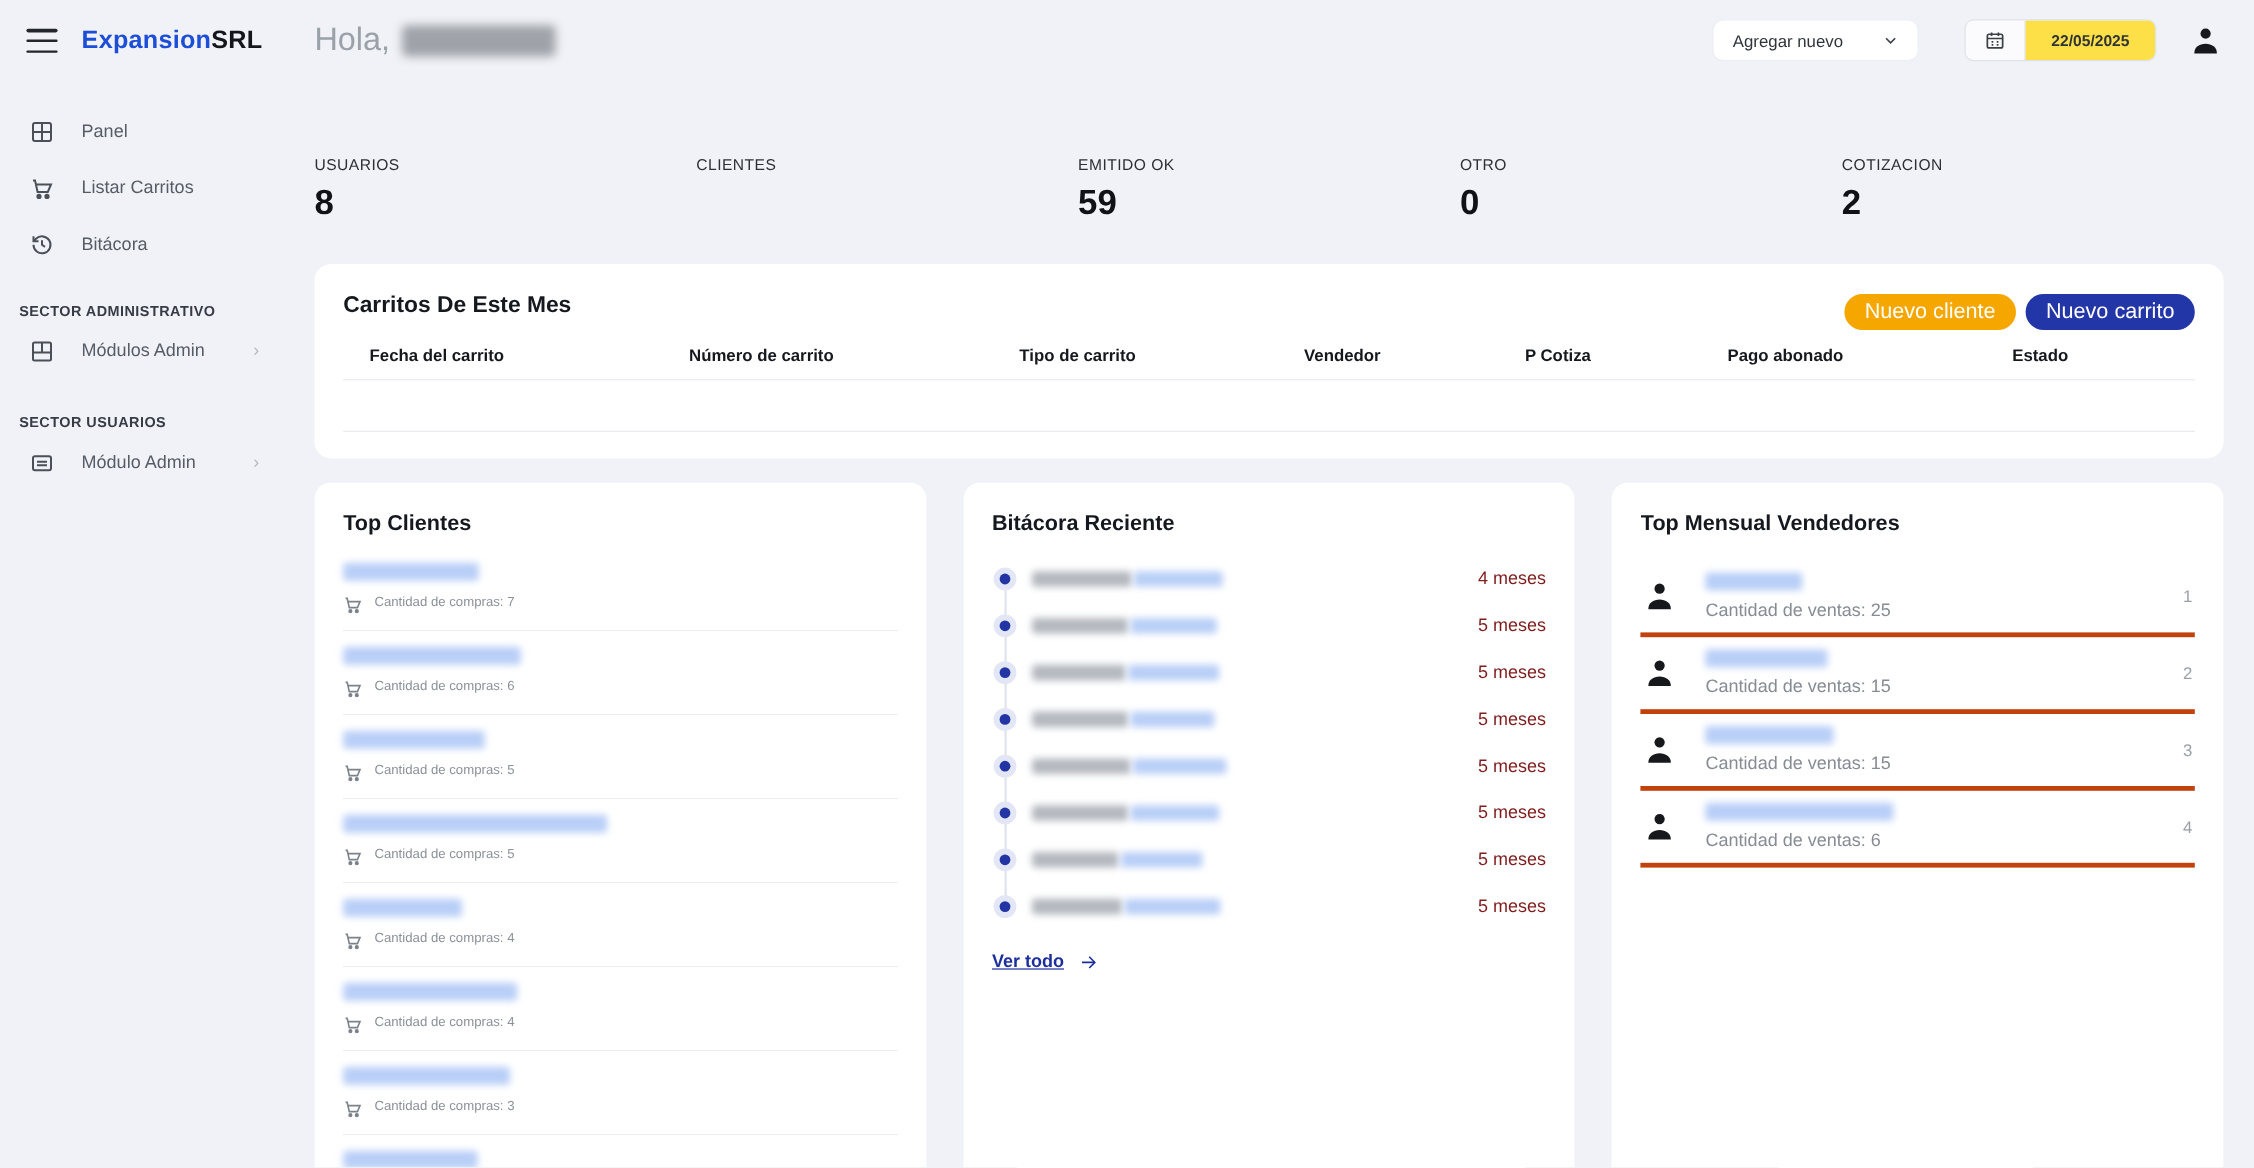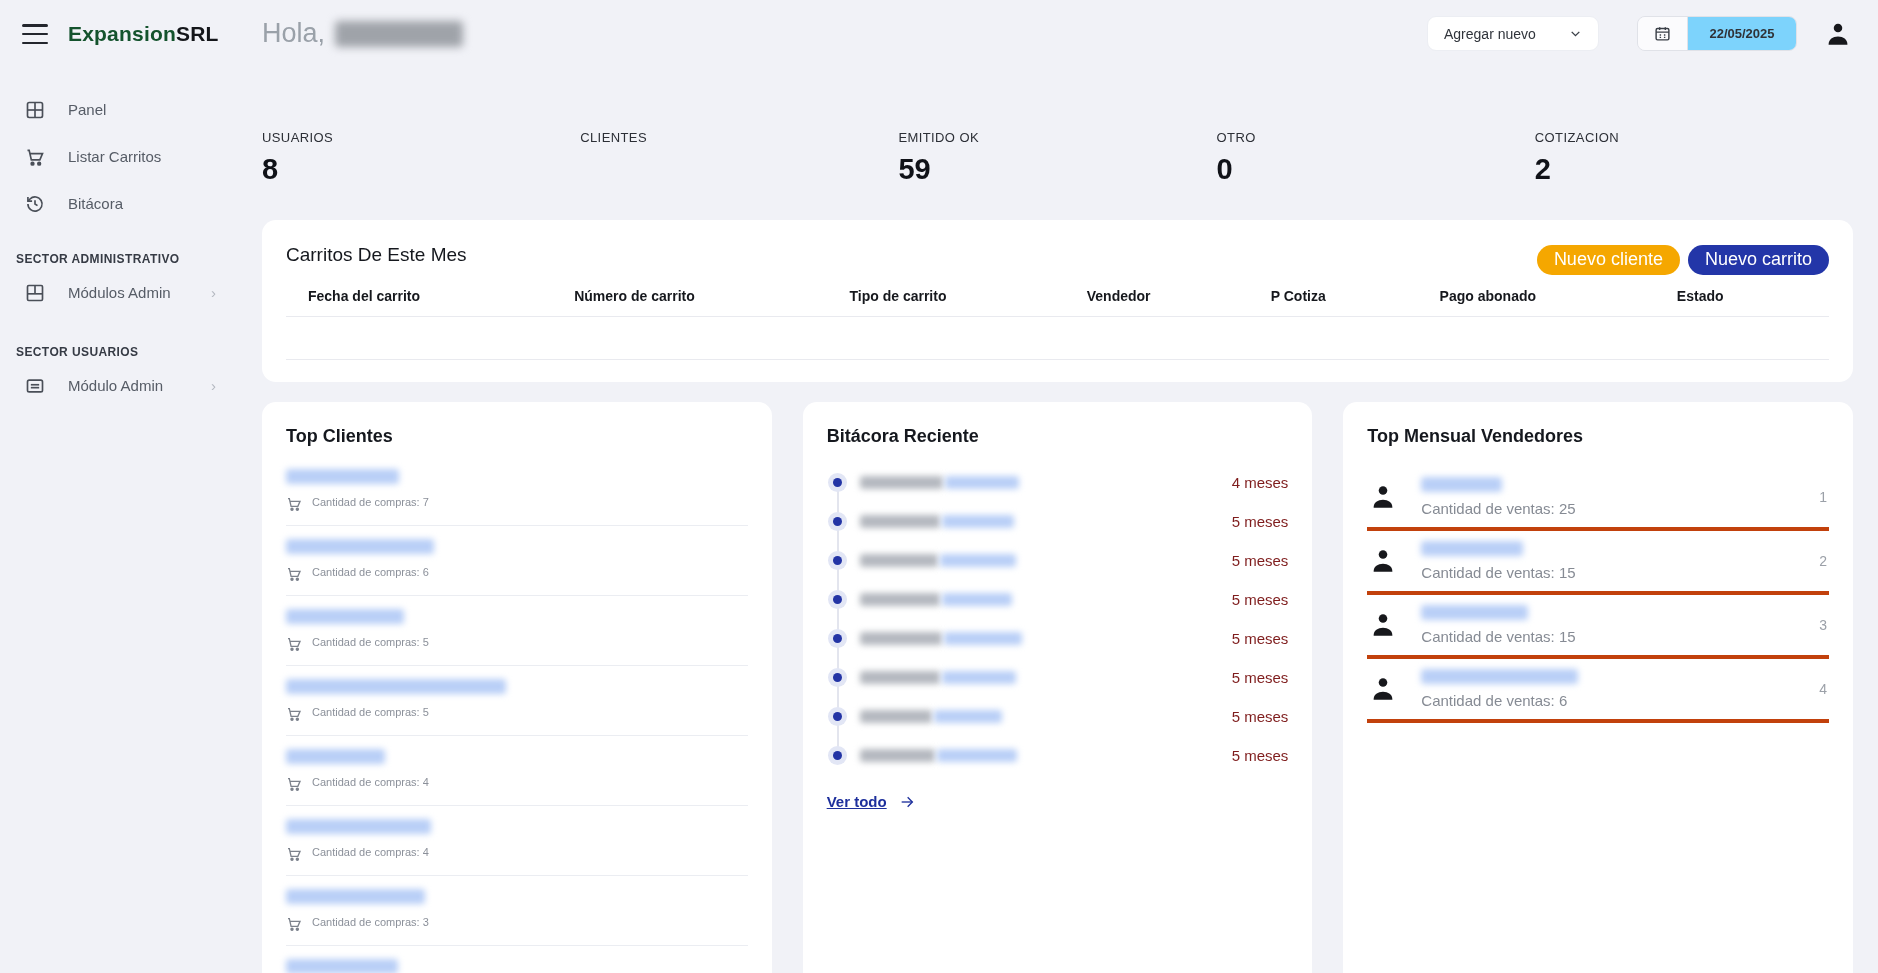--- a/index.html
+++ b/index.html
@@ -9,21 +9,21 @@
     background:#f1f2f7;
     color:#1b1e24;
     display:flex;
   }
   
   .sidebar { width:240px; flex:0 0 240px; padding:0 10px; }
   .brand-row { height:68px; display:flex; align-items:center; gap:20px; padding-left:12px; }
   .hamburger { width:26px; height:20px; display:flex; flex-direction:column; justify-content:space-between; cursor:pointer; }
   .hamburger span { display:block; height:2.5px; background:#23262d; border-radius:2px; }
   .logo { font-size:21px; font-weight:bold; letter-spacing:.2px; }
-  .logo .l1 { color:#14532d; }
+  .logo .l1 { color:#1d4ed8; }
   .logo .l2 { color:#14161a; }
   .nav { padding-top:18px; }
   .nav-item { height:47px; display:flex; align-items:center; gap:22px; padding:0 14px; color:#565c66; font-size:15px; cursor:pointer; border-radius:8px; }
   .nav-item .ic { width:22px; height:22px; color:#4a4f58; display:flex; align-items:center; justify-content:center; }
   .nav-item .chev { margin-left:auto; color:#b4b8c0; font-size:15px; }
   .nav-section { margin-top:22px; padding:0 6px; height:20px; display:flex; align-items:center; font-size:12px; font-weight:bold; letter-spacing:.4px; color:#363b45; }
   .nav-section.second { margin-top:26px; }
   
   .main { flex:1; padding:0 25px 0 22px; display:flex; flex-direction:column; }
   .topbar { height:68px; display:flex; align-items:center; }
@@ -32,31 +32,31 @@
   .greet-redact { width:128px; height:26px; background:#9fa3a9; }
   .topbar-right { margin-left:auto; display:flex; align-items:center; }
   .addnew {
     width:172px; height:35px; background:#fff; border:1px solid #eceef3; border-radius:9px;
     display:flex; align-items:center; justify-content:space-between; padding:0 16px;
     font-size:14px; color:#30343b; cursor:pointer;
   }
   .addnew .chev-down { color:#3a3f47; }
   .dategroup { display:flex; margin-left:38px; height:35px; border-radius:8px; overflow:hidden; border:1px solid #e0e2e8; }
   .date-icon-btn { width:50px; background:#fbfbfd; display:flex; align-items:center; justify-content:center; color:#3a3f47; cursor:pointer; border-right:1px solid #e0e2e8; }
-  .date-value { width:108px; background:#7dd3fc; display:flex; align-items:center; justify-content:center; font-size:13px; font-weight:bold; color:#2f3237; cursor:pointer; }
+  .date-value { width:108px; background:#fde047; display:flex; align-items:center; justify-content:center; font-size:13px; font-weight:bold; color:#2f3237; cursor:pointer; }
   .topbar-avatar { margin-left:26px; cursor:pointer; color:#17181c; display:flex; }
   
   .stats { display:flex; margin-top:62px; }
   .stat { flex:1; }
   .stat .lbl { font-size:13px; letter-spacing:.4px; color:#2c2f36; }
   .stat .val { margin-top:8px; font-size:29px; font-weight:bold; color:#101218; }
   
   .card { background:#fff; border-radius:14px; }
   .carritos-card { margin-top:34px; height:163px; padding:24px 24px 0 24px; position:relative; }
-  .carritos-title { font-size:19px; font-weight:normal; color:#15181e; }
+  .carritos-title { font-size:19px; font-weight:bold; color:#15181e; }
   .carritos-actions { position:absolute; top:25px; right:24px; display:flex; gap:8px; }
   .pill-btn { height:30px; border:none; border-radius:15px; padding:0 17px; font-size:18px; color:#fff; font-family:inherit; cursor:pointer; }
   .btn-yellow { background:#f5a700; }
   .btn-blue { background:#2336a8; }
   .table-head { margin-top:22px; display:grid; grid-template-columns:17.5% 18.1% 15.6% 12.1% 11.1% 15.6% auto; padding:0 0 12px 22px; border-bottom:1px solid #e9eaef; }
   .table-head .th { font-size:14px; font-weight:bold; color:#16181d; }
   .table-empty-row { height:43px; border-bottom:1px solid #e9eaef; }
   
   .cards-row { margin-top:20px; height:573px; overflow:hidden; display:grid; grid-template-columns:1fr 1fr 1fr; gap:31px; }
   .cards-row .card { height:600px; padding:24px; }

